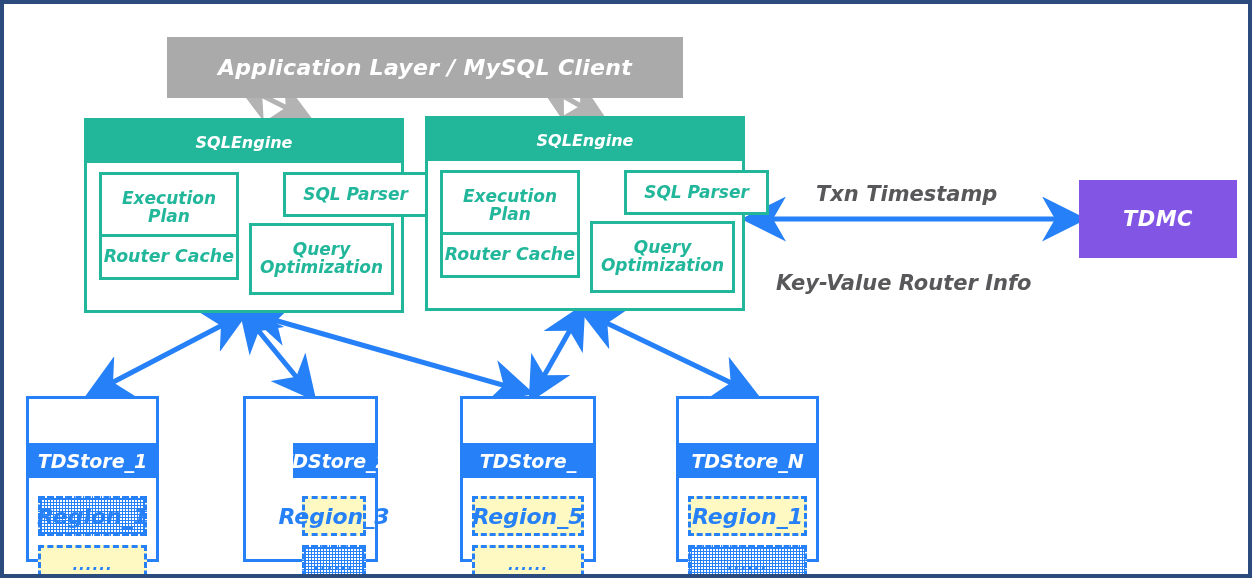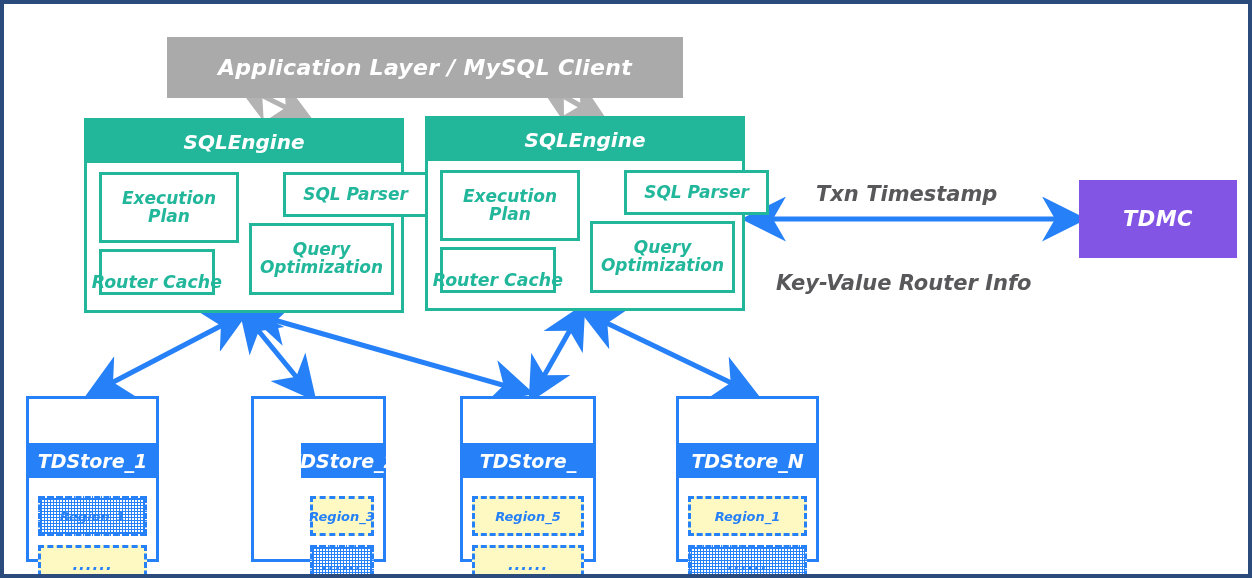--- a/index.html
+++ b/index.html
@@ -54,21 +54,21 @@
 
   .engine-header {
     height: 42px;
     background: #22b79b;
     display: flex;
     align-items: center;
     justify-content: center;
   }
   .engine-header-label {
     color: #ffffff;
-    font-size: 20px;
+    font-size: 16px;
     font-weight: bold;
     font-style: italic;
     white-space: nowrap;
   }
 
   .engine-body {
     position: relative;
     height: 147px;
     padding: 9px 10px;
     box-sizing: border-box;
@@ -89,21 +89,21 @@
     font-size: 17px;
     font-weight: bold;
     font-style: italic;
     line-height: 1.05;
     white-space: nowrap;
   }
   .sub-label.two-line { white-space: normal; }
 
   .sub-exec   { left: 12px;  top: 9px;  width: 140px; height: 71px; }
   .sub-parser { left: 162px; top: 9px;  width: 145px; height: 45px; margin-left: 34px; }
-  .sub-router { left: 12px;  top: 86px; width: 116px; height: 46px; align-items: flex-end; }
+  .sub-router { left: 12px;  top: 71px; width: 140px; height: 46px; }
   .sub-query  { left: 162px; top: 60px; width: 145px; height: 72px; }
 
   .sub-router .sub-label {
     font-size: 17px;
     transform: scaleX(1.02);
   }
 
   
   .tdmc {
     left: 1075px;
@@ -135,21 +135,21 @@
   .label-txn { left: 812px; top: 178px; }
   .label-kv  { left: 772px; top: 229px; margin-top: 38px; }
 
   
   .store {
     border: 3px solid #2680f7;
     background: #ffffff;
     box-sizing: border-box;
   }
   .store-1 { left: 22px;  top: 392px; width: 133px; height: 166px; }
-  .store-2 { left: 247px; top: 392px; width: 135px; height: 166px; padding-left: 47px; }
+  .store-2 { left: 239px; top: 392px; width: 135px; height: 166px; padding-left: 47px; }
   .store-3 { left: 456px; top: 392px; width: 136px; height: 166px; }
   .store-4 { left: 672px; top: 392px; width: 143px; height: 166px; }
 
   .store-header {
     height: 35px;
     background: #2680f7;
     display: flex;
     align-items: center;
     justify-content: center;
     margin-top: 44px;
@@ -183,21 +183,21 @@
     background: #fef9c3;
   }
   .region.hatched {
     background-color: #ffffff;
     background-image:
       repeating-linear-gradient(0deg,  #2680f7 0 1px, transparent 1px 3px),
       repeating-linear-gradient(90deg, #2680f7 0 1px, transparent 1px 3px);
   }
   .region-label {
     color: #2680f7;
-    font-size: 13px;
+    font-size: 22px;
     font-weight: bold;
     font-style: italic;
     white-space: nowrap;
   }
   .region-label.dots {
     font-size: 15px;
     letter-spacing: 1px;
   }
 
   

